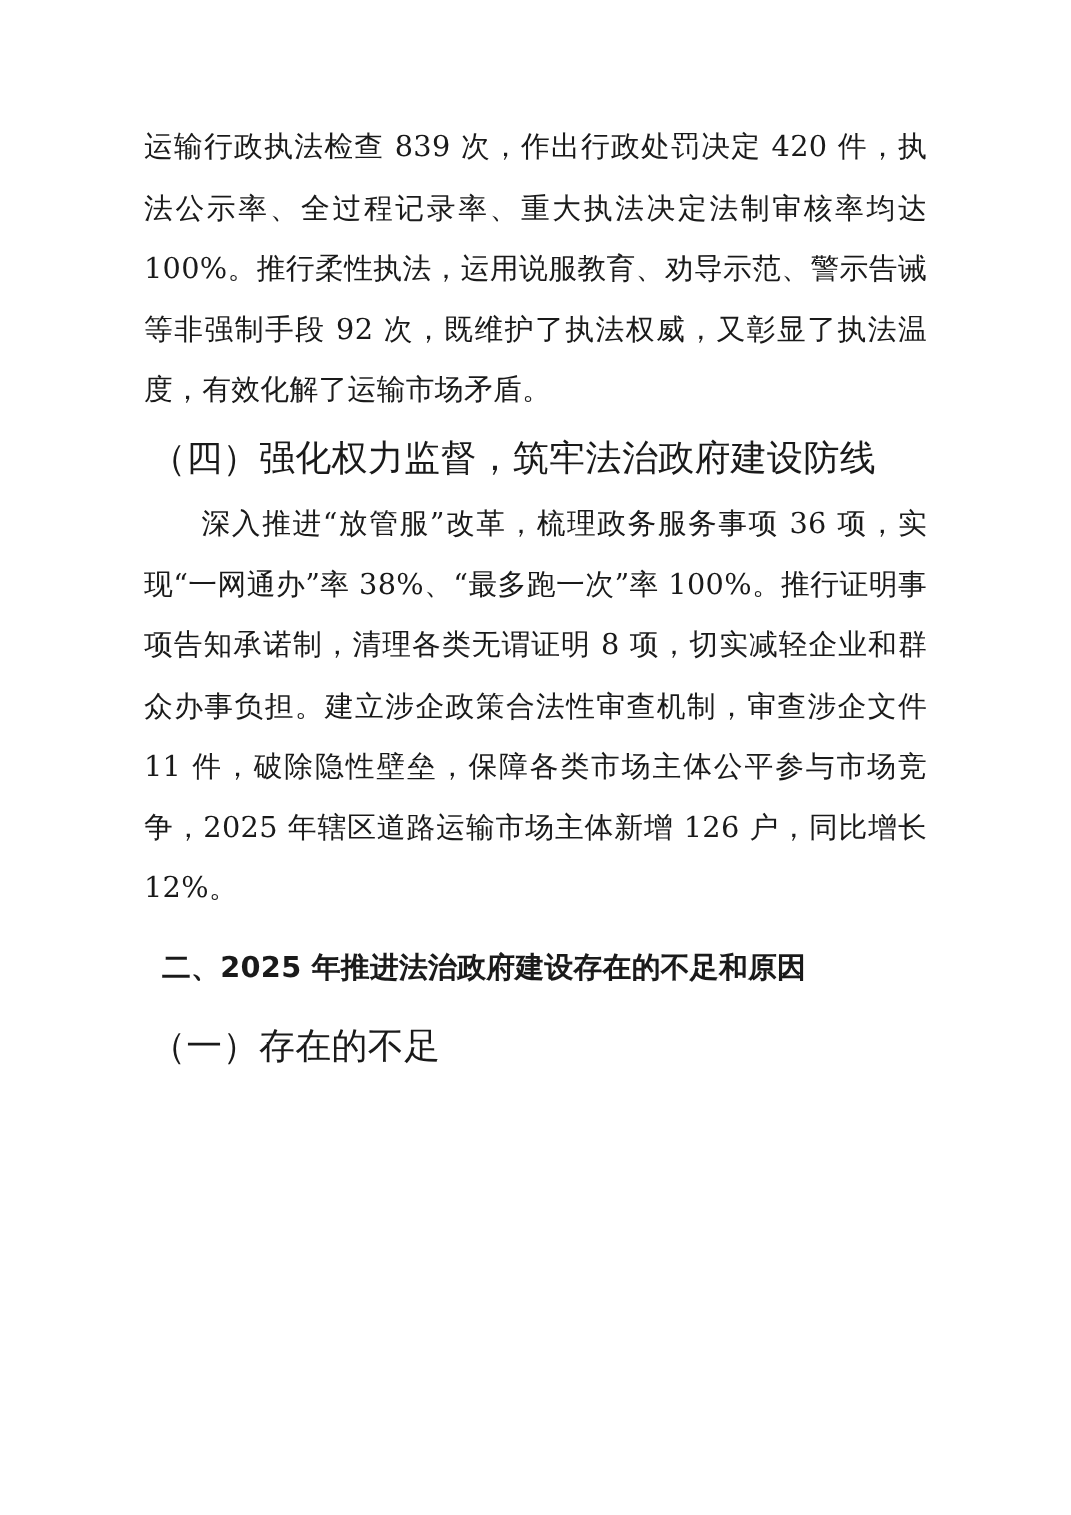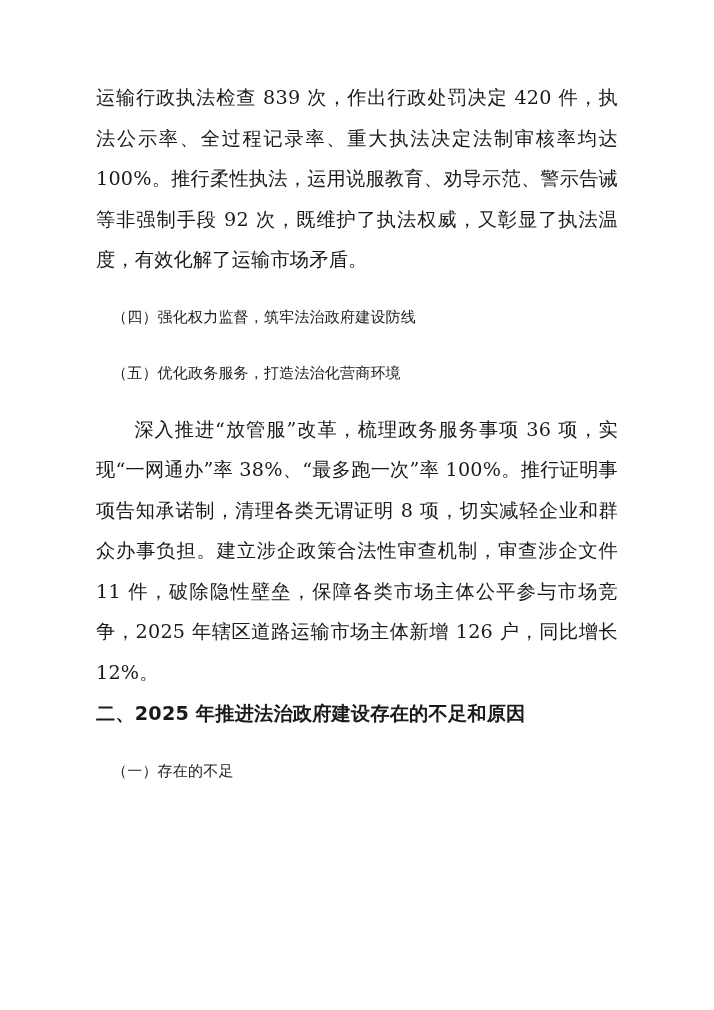--- a/index.html
+++ b/index.html
@@ -28,40 +28,39 @@
     line-height: 40.5px;
     text-align: justify;
     text-justify: inter-ideograph;
     letter-spacing: 0.2px;
     font-family: "DejaVu Serif", "Liberation Serif", serif;
   }
   p.indent {
     text-indent: 2em;
   }
   p.heading {
-    margin: 0;
+    margin: 12px;
     font-size: 19.2px;
     line-height: 40.5px;
     font-weight: bold;
     font-family: "DejaVu Sans", "Liberation Sans", sans-serif;
     letter-spacing: 0.2px;
   }
   p.sub {
-    margin: 16px;
-    font-size: 15px;
+    margin: 4px;
+    font-size: 24px;
     line-height: 40.5px;
     letter-spacing: 0.2px;
   }
 </style>
 </head>
 <body>
 
 <div class="page">
   <div class="content">
     <p class="para">运输行政执法检查 839 次，作出行政处罚决定 420 件，执法公示率、全过程记录率、重大执法决定法制审核率均达 100%。推行柔性执法，运用说服教育、劝导示范、警示告诫等非强制手段 92 次，既维护了执法权威，又彰显了执法温度，有效化解了运输市场矛盾。</p>
     <p class="sub">（四）强化权力监督，筑牢法治政府建设防线</p>
-    <p class="sub">（五）优化政务服务，打造法治化营商环境</p>
     <p class="para indent">深入推进“放管服”改革，梳理政务服务事项 36 项，实现“一网通办”率 38%、“最多跑一次”率 100%。推行证明事项告知承诺制，清理各类无谓证明 8 项，切实减轻企业和群众办事负担。建立涉企政策合法性审查机制，审查涉企文件 11 件，破除隐性壁垒，保障各类市场主体公平参与市场竞争，2025 年辖区道路运输市场主体新增 126 户，同比增长 12%。</p>
     <p class="heading">二、2025 年推进法治政府建设存在的不足和原因</p>
     <p class="sub">（一）存在的不足</p>
 
   </div>
 </div>
 
 </body></html>

